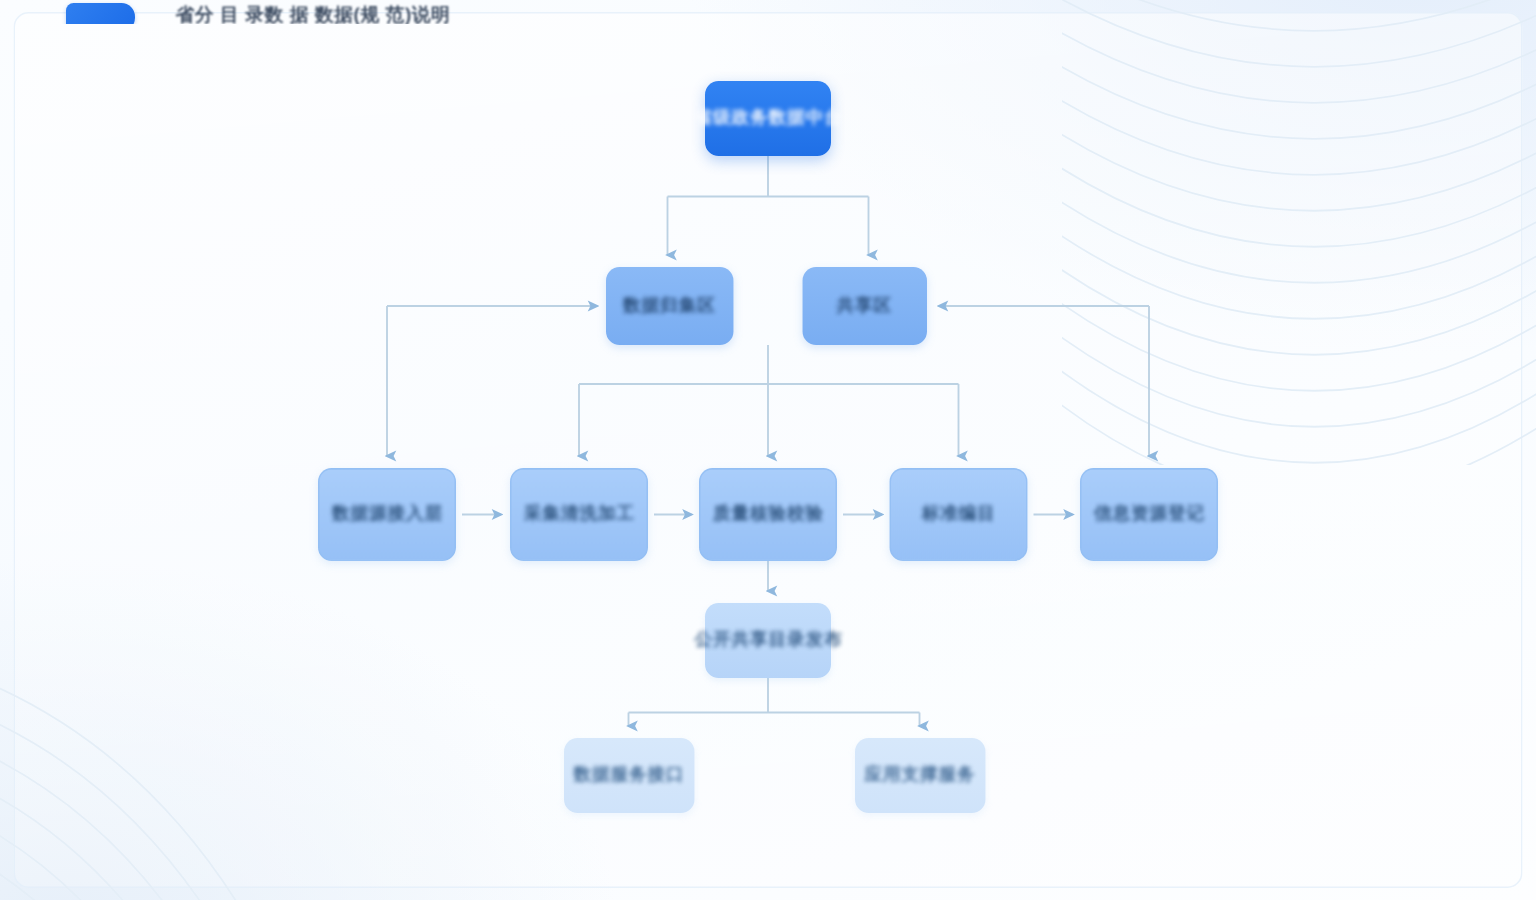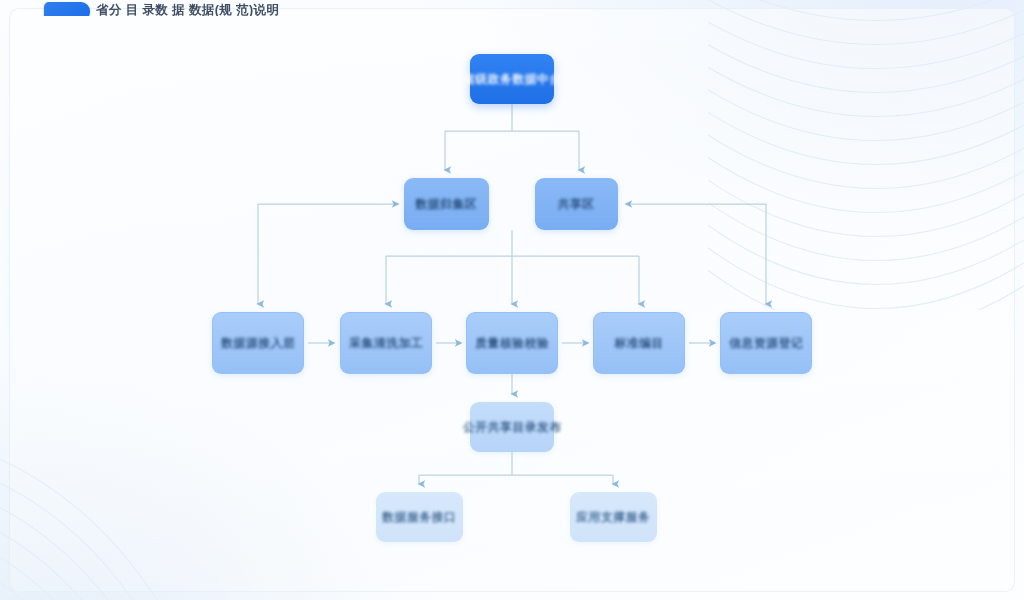--- a/index.html
+++ b/index.html
@@ -27,21 +27,21 @@
     background:linear-gradient(175deg,rgba(255,255,255,.55),rgba(255,255,255,.18));
     box-shadow:inset 0 0 0 1px rgba(226,237,250,.75);
   }
   .deco{ position:absolute; pointer-events:none; }
   #deco-tr{ right:-44px; top:-120px; width:360px; height:430px; opacity:.92; }
   #deco-bl{ left:-118px; bottom:-150px; width:420px; height:400px; opacity:.95; }
 
   
   #header{
     position:absolute; left:0; top:0; width:1024px; height:16px;
-    display:flex; align-items:flex-end; gap:6px;
+    display:flex; align-items:flex-end; gap:27px;
     padding-left:44px; overflow:hidden;
   }
   #logo-mark{
     width:46px; height:19px; border-radius:5px 9px 9px 5px;
     background:linear-gradient(135deg,#2f7ff0,#1c6ce8);
     box-shadow:0 1px 3px rgba(37,110,220,.3);
     flex:none; margin-bottom:-5px;
   }
   #header-title{
     font-size:12.5px; font-weight:700; color:#2b3b52;

